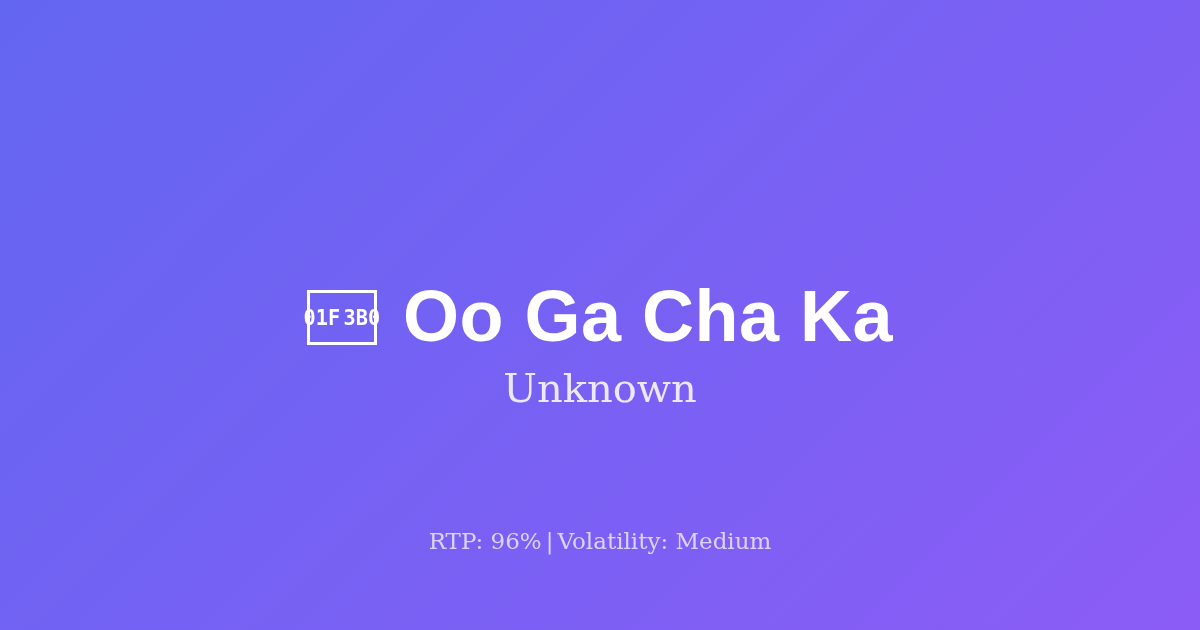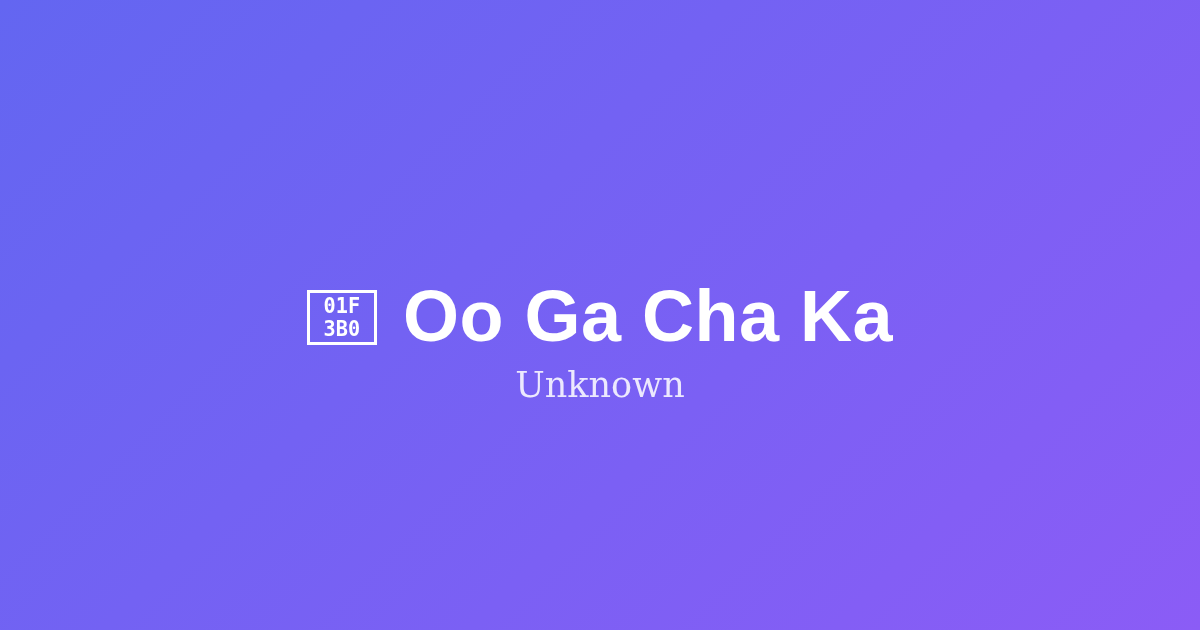--- a/index.html
+++ b/index.html
@@ -37,21 +37,20 @@
     align-items: center;
     justify-content: center;
     gap: 26px;
     padding: 0 40px;
     box-sizing: border-box;
   }
 
   
   .tofu {
     display: inline-flex;
-    flex-direction: column;
     align-items: center;
     justify-content: center;
     box-sizing: border-box;
     width: 70px;
     height: 55px;
     border: 3px solid #FFFFFF;
     flex: 0 0 auto;
     position: relative;
     top: 1px;
   }
@@ -79,21 +78,21 @@
 
   
   .provider {
     position: absolute;
     left: 0;
     right: 0;
     top: 366px;
     text-align: center;
     font-family: "DejaVu Serif", "Liberation Serif", serif;
     font-weight: 400;
-    font-size: 35px;
+    font-size: 40px;
     line-height: 1.1;
     color: rgba(255, 255, 255, 0.86);
   }
 
   
   .meta {
     position: absolute;
     left: 0;
     right: 0;
     top: 528px;
@@ -119,14 +118,17 @@
     <span class="tofu">
       <span class="tofu-row">01F</span>
       <span class="tofu-row">3B0</span>
     </span>
 
     <h1 class="game-title">Oo Ga Cha Ka</h1>
   </div>
 
   <div class="provider">Unknown</div>
 
+  <div class="meta">
+    <span>RTP: 96%</span><span class="meta-sep">|</span><span>Volatility: Medium</span>
+  </div>
 
 </div>
 
 </body></html>

